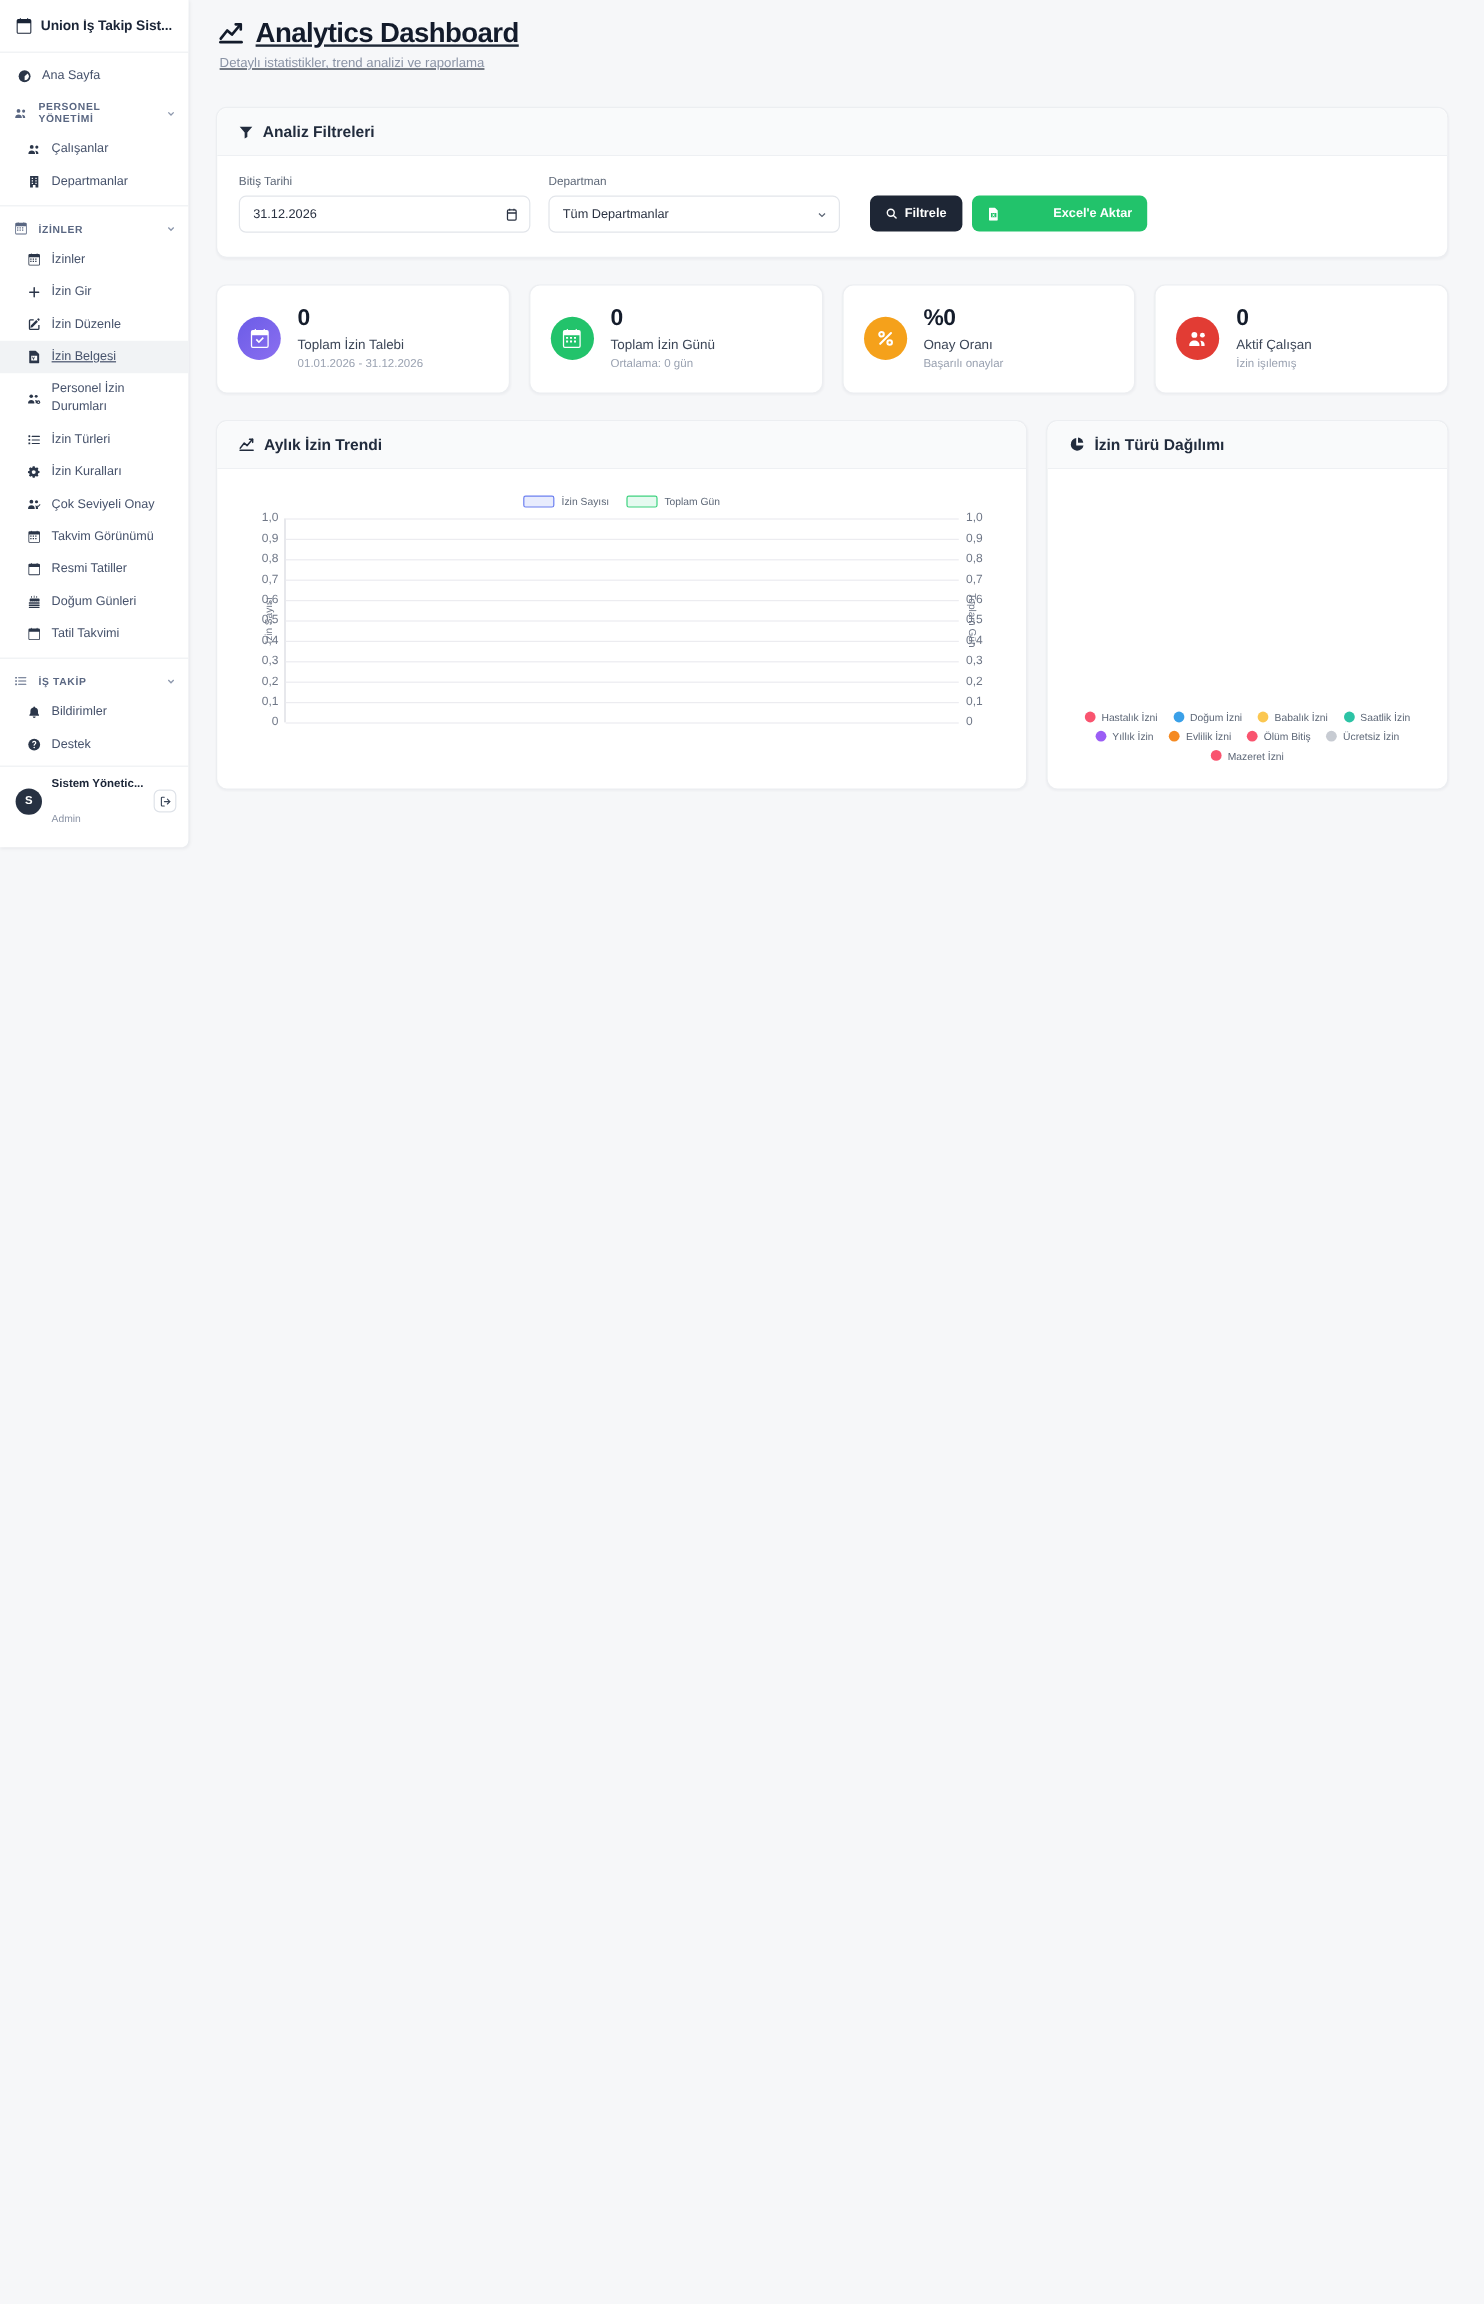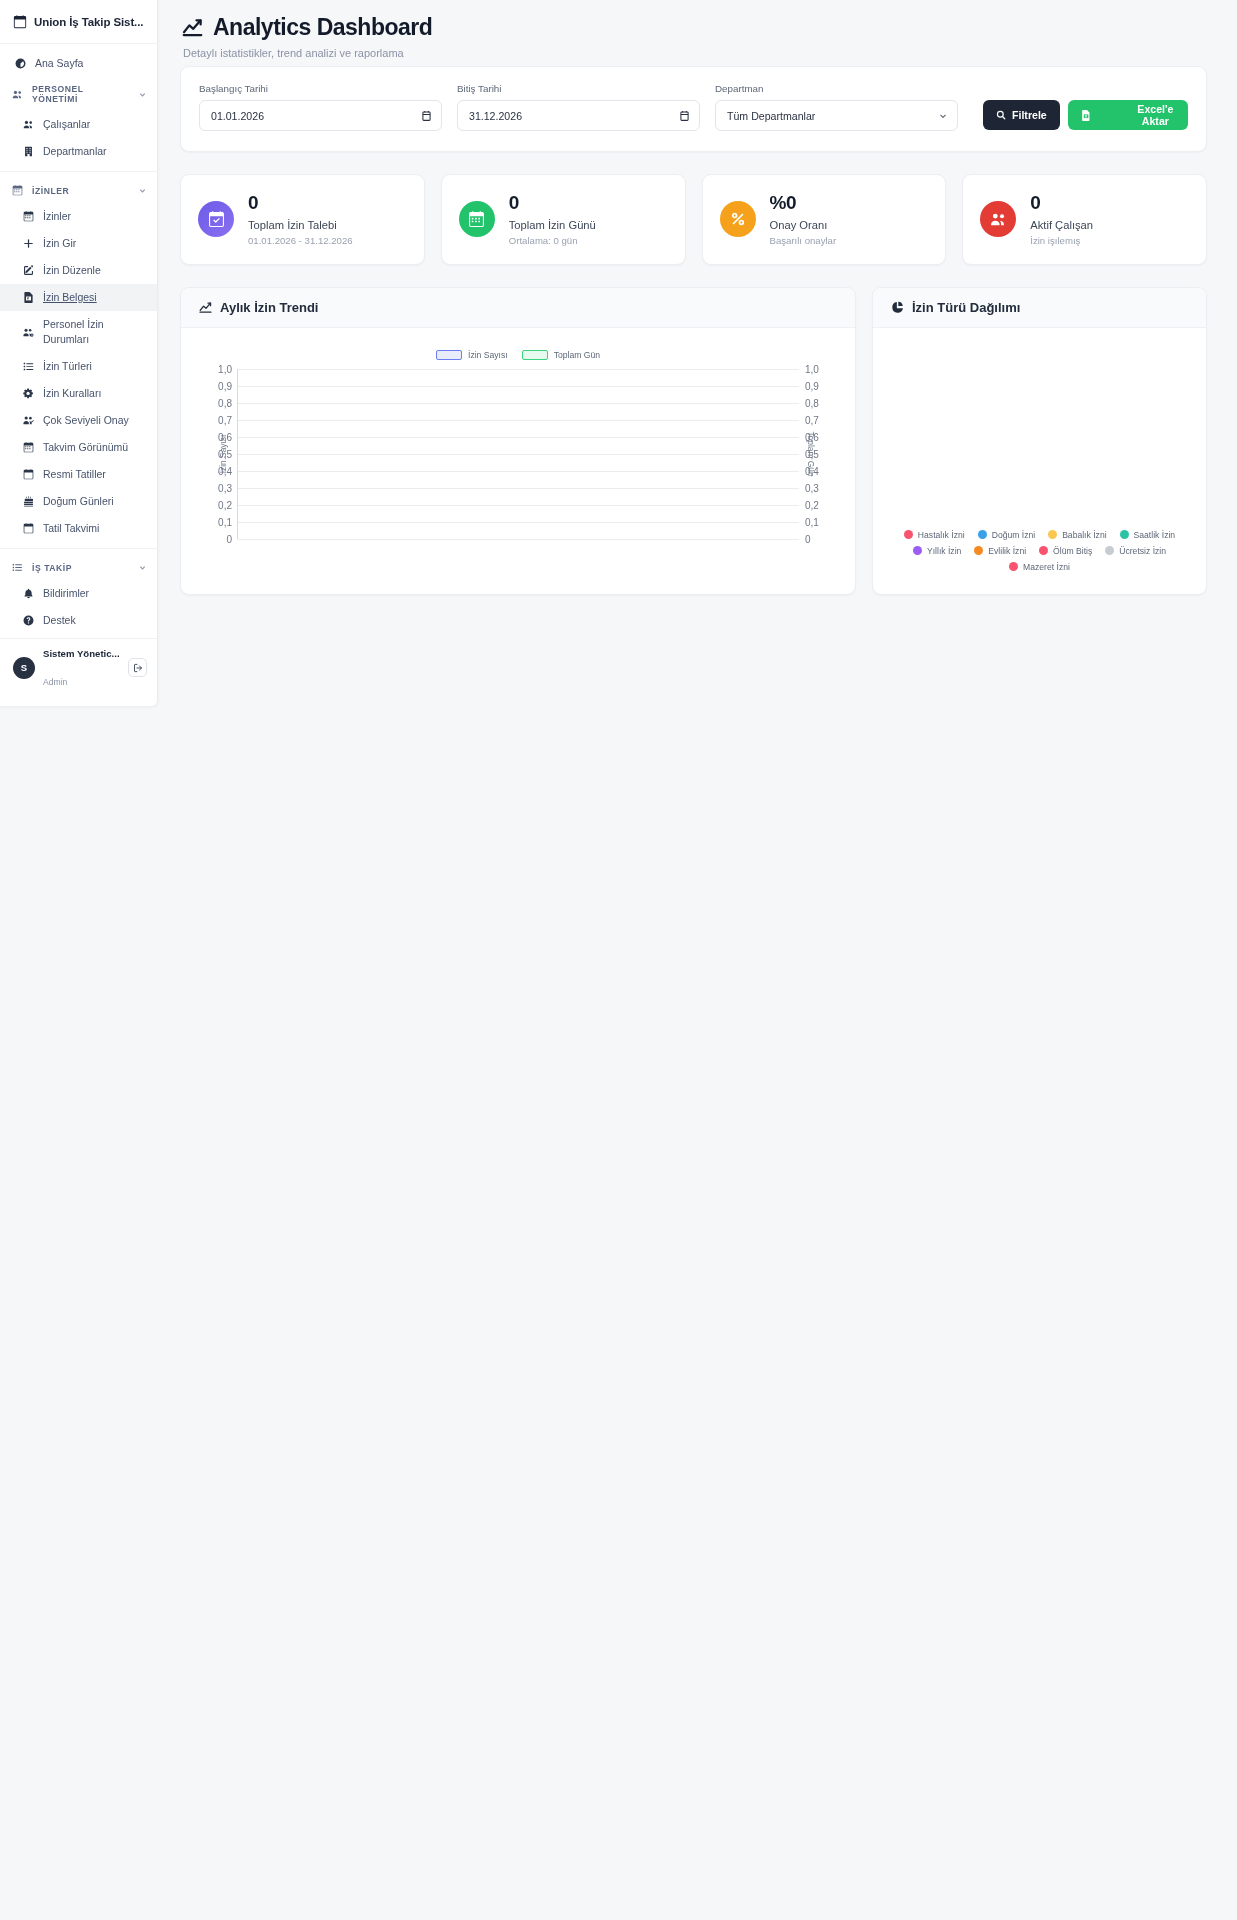--- a/index.html
+++ b/index.html
@@ -67,21 +67,21 @@
   .user-name { font-size: 9.6px; font-weight: 700; color: #1b2537; white-space: nowrap; overflow: hidden; }
   .user-role { font-size: 8.6px; color: #8a93a5; margin-top: 18px; }
   .logout-btn {
     width: 19px; height: 19px; border: 1px solid #dfe3e9; border-radius: 5px;
     background: #fff; display: flex; align-items: center; justify-content: center;
     cursor: pointer; flex: 0 0 19px; color: #3a4659;
   }
 
   
   .main { flex: 1; padding: 14px 30px 0 22px; min-width: 0; }
-  .page-head { padding-left: 2px; margin-bottom: 7px; }
+  .page-head { padding-left: 2px; margin-bottom: 30px; text-decoration: underline; }
   .page-title {
     display: flex; align-items: center; gap: 10px;
     font-size: 23px; font-weight: 700; color: #131b2b; letter-spacing: -0.5px;
   }
   .page-sub { font-size: 11px; color: #8a93a5; margin-top: 6px; margin-left: 1px; }
 
   .card {
     background: #fff; border: 1px solid #eceef1; border-radius: 9px;
     box-shadow: 0 1px 2px rgba(16,24,40,0.04);
   }
@@ -462,36 +462,31 @@
               <path d="M11 2.5h3.2v3.2"></path>
               <path d="M1.3 13.8h13.4"></path>
           </svg>
         </span>
         <span>Analytics Dashboard</span>
       </div>
       <div class="page-sub">Detaylı istatistikler, trend analizi ve raporlama</div>
     </div>
 
     <section class="card">
+      <div class="card-head">
+        <span>
+          <svg width="12" height="12" viewBox="0 0 16 16" fill="#222c3d">
+              <path d="M1 2.2h14L9.5 8.6v5l-3 1.6V8.6L1 2.2z"></path>
+            </svg>
+        </span>
+        <span>Analiz Filtreleri</span>
+      </div>
       <div class="card-body">
         <div class="filters-row">
 
-          <div class="field">
-            <label class="field-label">Başlangıç Tarihi</label>
-            <div class="input-wrap">
-              <input class="text-input" type="text" value="01.01.2026" style="">
-              <span class="in-icon">
-                <svg width="11" height="12" viewBox="0 0 14 16" fill="none" stroke="#2a3242" stroke-width="1.4">
-                  <rect x="2.2" y="2.6" width="9.6" height="11.2" rx="1.2"></rect>
-                    <path d="M2.2 6h9.6"></path>
-                    <path d="M4.6 1.2v2M9.4 1.2v2"></path>
-                </svg>
-              </span>
-            </div>
-          </div>
 
           <div class="field">
             <label class="field-label">Bitiş Tarihi</label>
             <div class="input-wrap">
               <input class="text-input" type="text" value="31.12.2026" style="">
               <span class="in-icon">
                 <svg width="11" height="12" viewBox="0 0 14 16" fill="none" stroke="#2a3242" stroke-width="1.4">
                   <rect x="2.2" y="2.6" width="9.6" height="11.2" rx="1.2"></rect>
                     <path d="M2.2 6h9.6"></path>
                     <path d="M4.6 1.2v2M9.4 1.2v2"></path>

